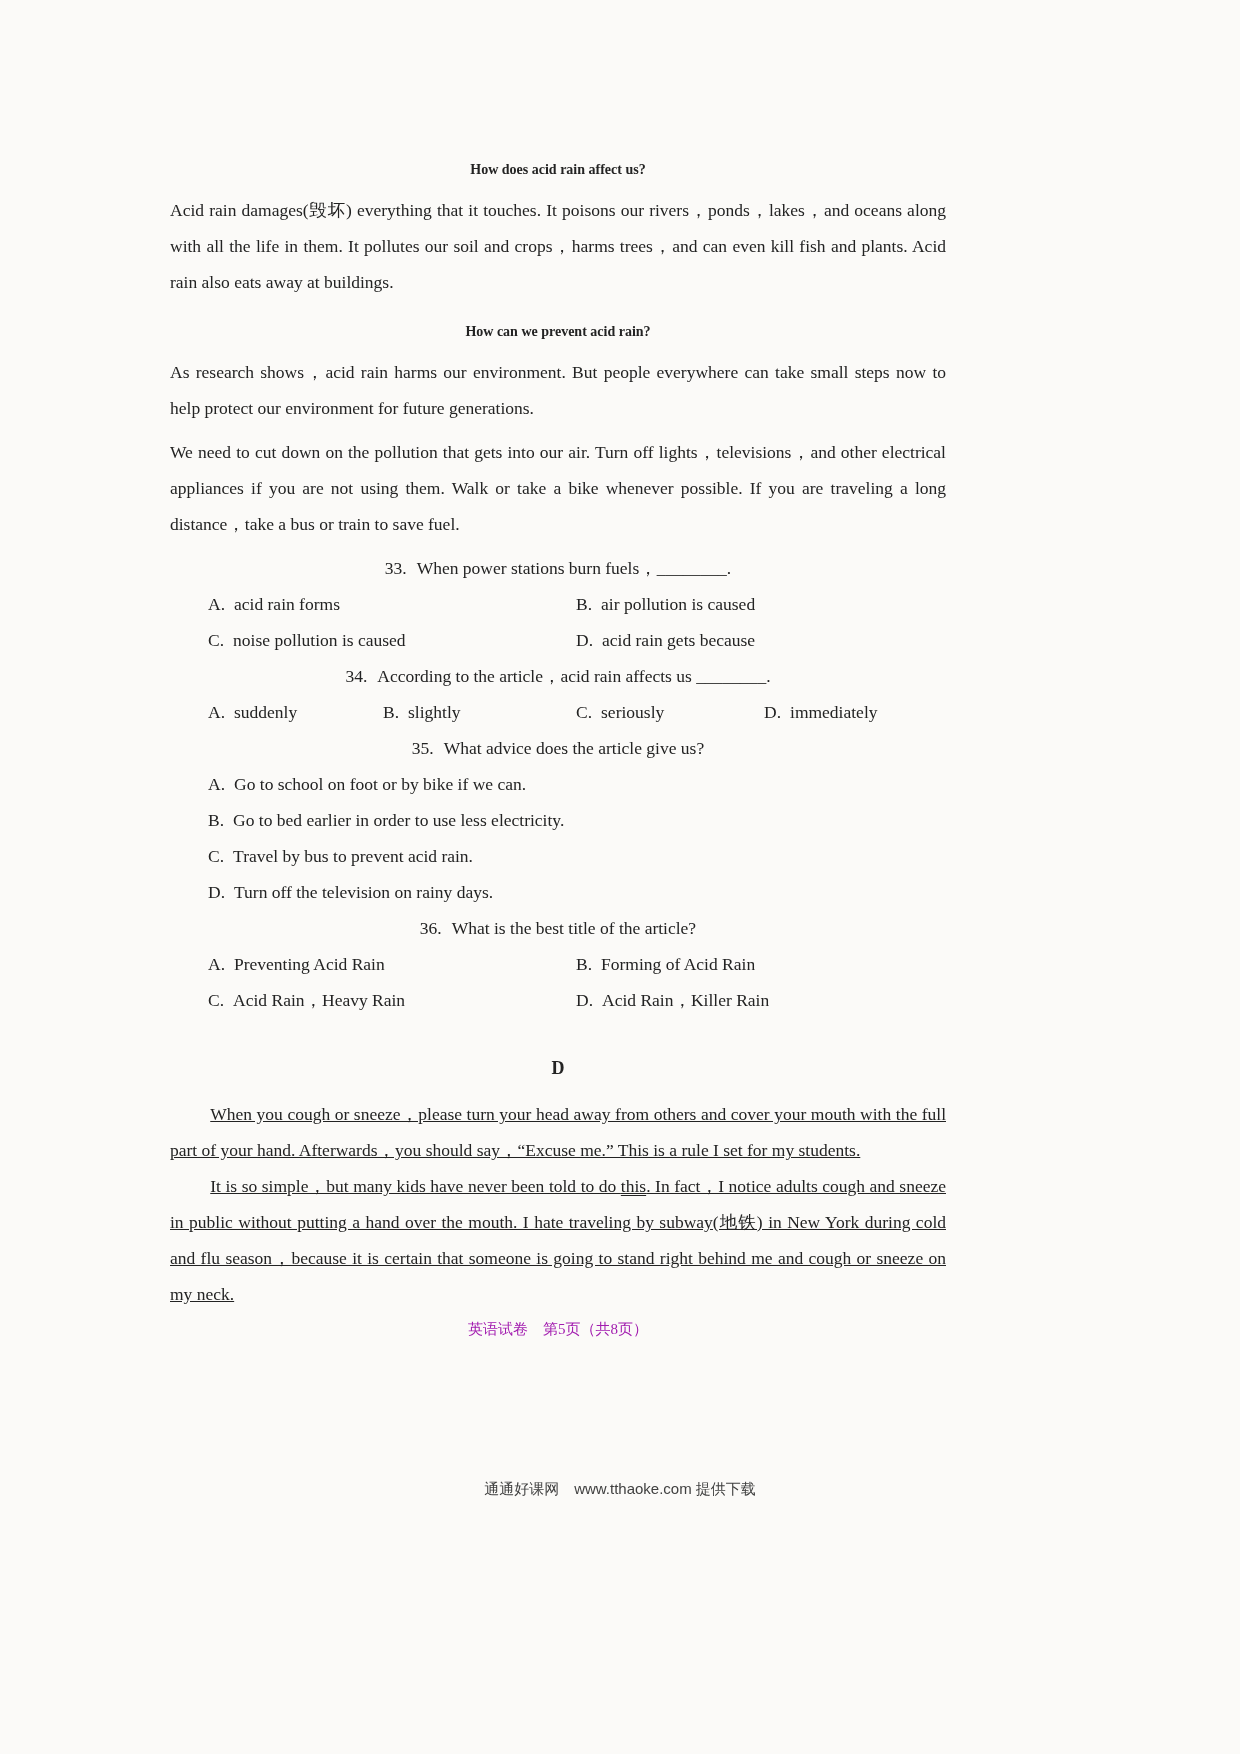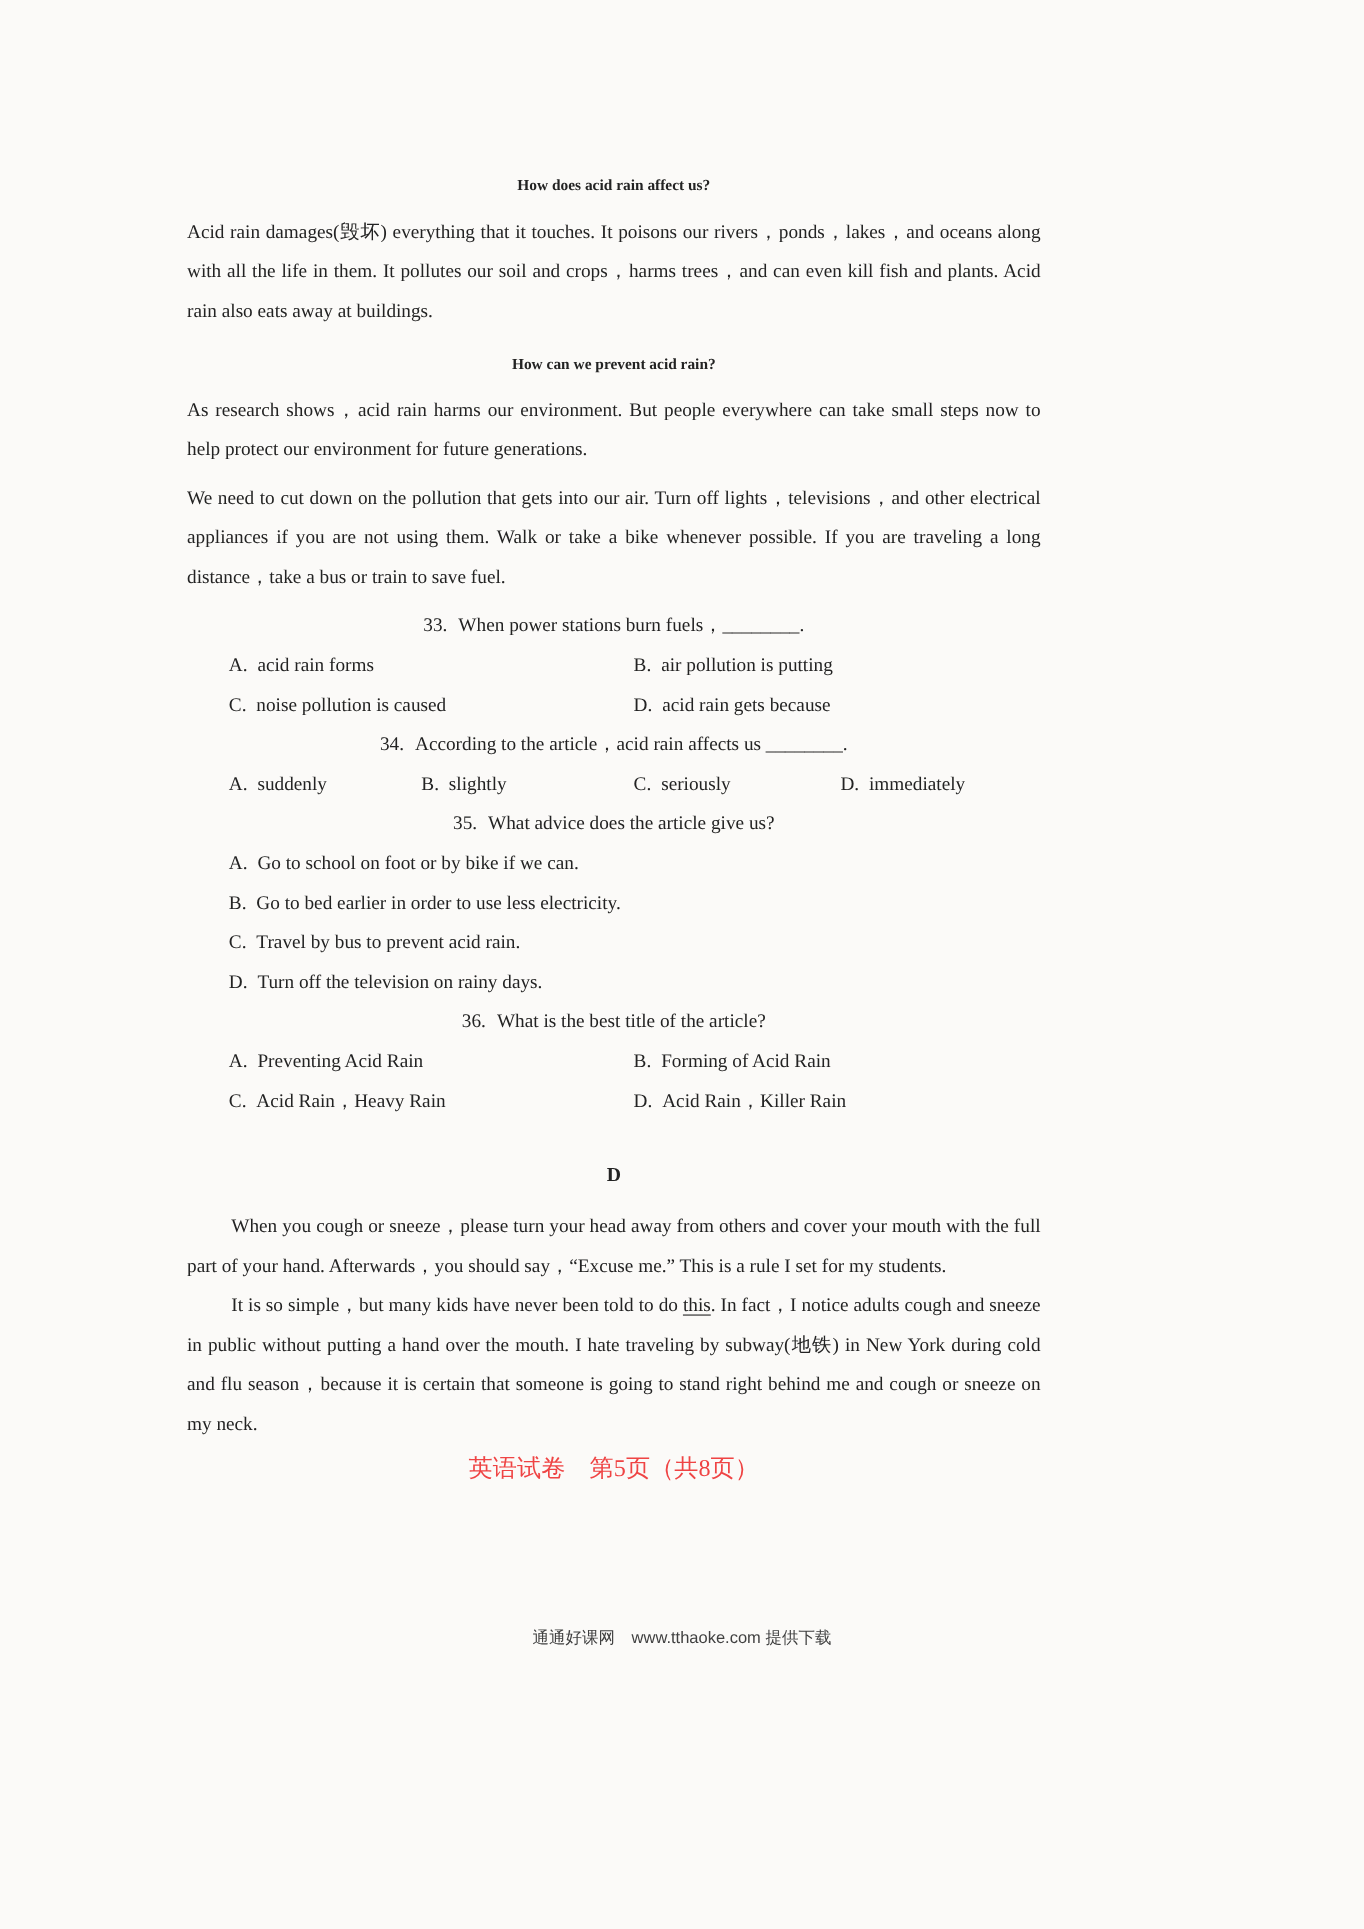--- a/index.html
+++ b/index.html
@@ -38,30 +38,30 @@
   .opts.cols-4 { display: grid; grid-template-columns: 175px 193px 188px 1fr; }
   .opts.cols-1 .opt { display: block; }
   .opt { white-space: normal; }
   .opt-label { margin-right: 9px; }
   .sec-label {
     text-align: center;
     font-weight: bold;
     font-size: 18px;
     margin: 32px 0 10px 0;
   }
-  p.indent { text-indent: 2.3em; margin: 0; }
+  p.indent { text-indent: 2.3em; margin: 0; text-decoration: underline; }
   .u { text-decoration: underline; text-underline-offset: 3px; }
   .footer {
     position: absolute;
     left: 170px;
     top: 1320px;
     width: 776px;
     text-align: center;
-    font-size: 22px;
-    color: #ef4444;
+    font-size: 15px;
+    color: #a21caf;
   }
   .watermark {
     position: absolute;
     left: 0;
     top: 1480px;
     width: 100%;
     text-align: center;
     font-size: 15px;
     color: #404040;
     font-family: "Liberation Sans", "DejaVu Sans", sans-serif;
@@ -81,21 +81,21 @@
     <p class="body">As research shows，acid rain harms our environment. But people everywhere can take small steps now to help protect our environment for future generations.</p>
 
     <p class="body">We need to cut down on the pollution that gets into our air. Turn off lights，televisions，and other electrical appliances if you are not using them. Walk or take a bike whenever possible. If you are traveling a long distance，take a bus or train to save fuel.</p>
 
     <div class="question">
       <div class="stem">
         <span class="qnum">33.</span><span>When power stations burn fuels，________.</span>
       </div>
       <div class="opts cols-2">
         <span class="opt"><span class="opt-label">A.</span><span>acid rain forms</span></span>
-        <span class="opt"><span class="opt-label">B.</span><span>air pollution is putting</span></span>
+        <span class="opt"><span class="opt-label">B.</span><span>air pollution is caused</span></span>
         <span class="opt"><span class="opt-label">C.</span><span>noise pollution is caused</span></span>
         <span class="opt"><span class="opt-label">D.</span><span>acid rain gets because</span></span>
       </div>
     </div>
 
     <div class="question">
       <div class="stem">
         <span class="qnum">34.</span><span>According to the article，acid rain affects us ________.</span>
       </div>
       <div class="opts cols-4">

